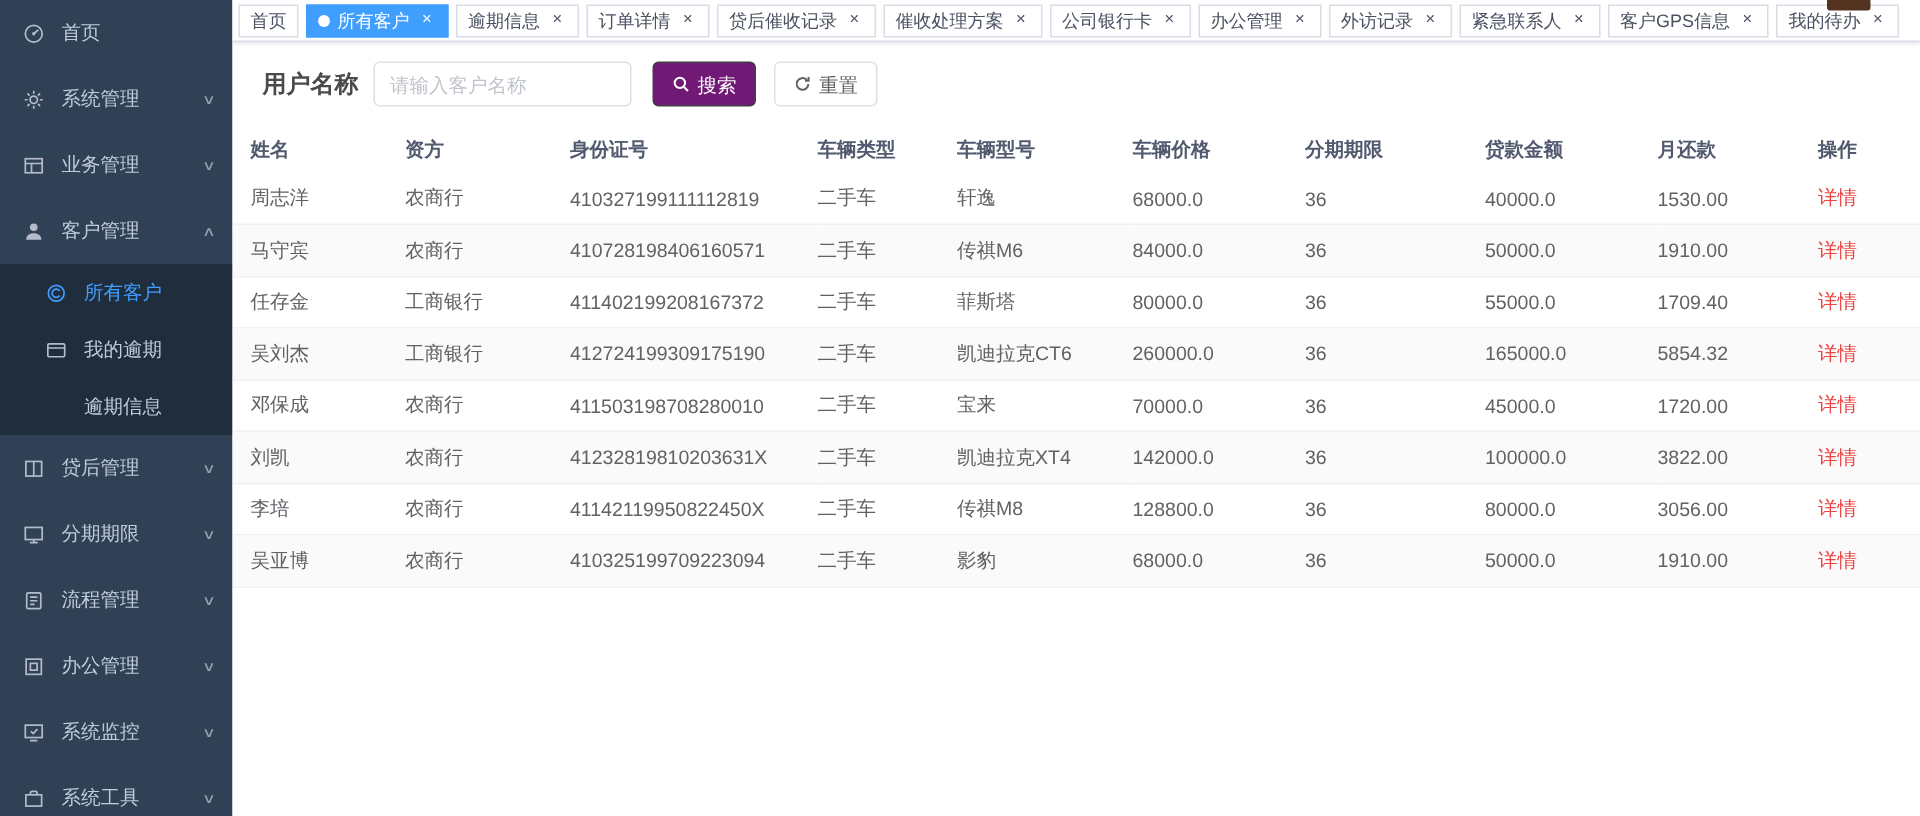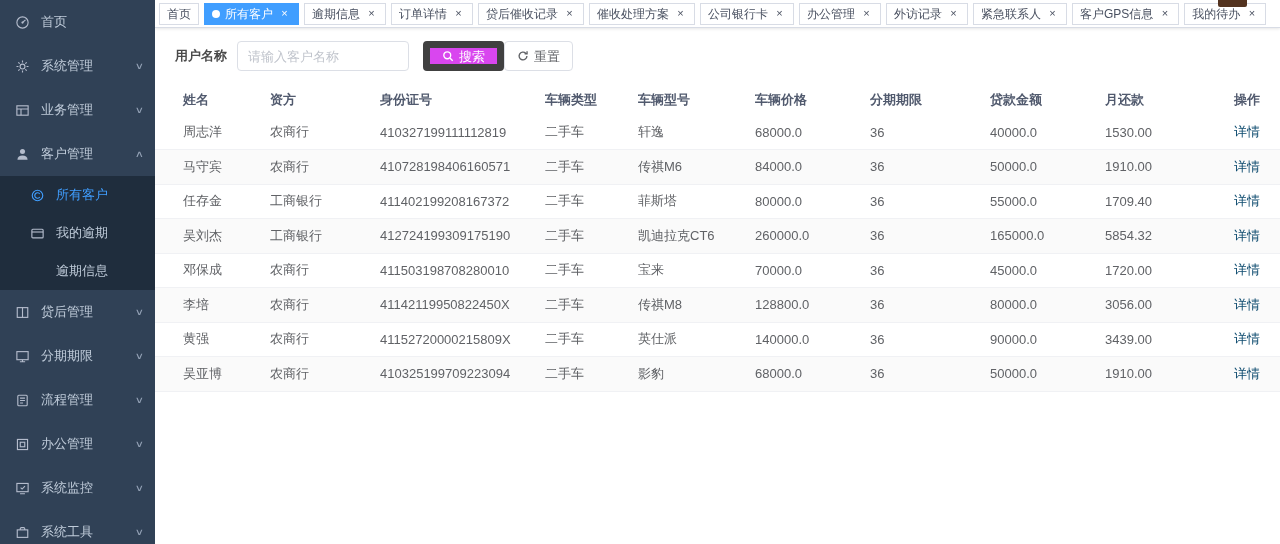--- a/index.html
+++ b/index.html
@@ -65,52 +65,52 @@
   .avatar-fragment {
     position: absolute; top: 0; left: 1063px; width: 29px; height: 7px;
     background: #53331f; border-radius: 0 0 2px 2px; z-index: 3;
   }
 
   
   .search-row {
     display: flex; align-items: center;
     padding: 13px 0 13px 20px; height: 56px; flex-shrink: 0;
   }
-  .search-label { font-weight: bold; color: #4a4a4a; margin-right: 10px; font-size: 13px; }
+  .search-label { font-weight: bold; color: #4a4a4a; margin-right: 10px; font-size: 16px; }
   .search-input {
     width: 172px; height: 30px; border: 1px solid #dcdfe6; border-radius: 4px;
     padding: 0 10px; font-size: 13px; color: #737373; outline: none;
     font-family: inherit;
   }
   .search-input::placeholder { color: #c0c4cc; }
   .btn {
     height: 30px; border-radius: 4px; font-size: 13px; padding: 0 12px;
     display: inline-flex; align-items: center; gap: 5px; cursor: pointer;
     font-family: inherit; line-height: 1;
   }
   .btn .btn-icon { width: 12px; height: 12px; display: inline-flex; }
-  .btn-primary { background: #d946ef; color: #fff; border: 7px solid #404040; margin-left: 14px; }
-  .btn-plain { background: #fff; color: #606266; border: 1px solid #dcdfe6; }
+  .btn-primary { background: #701a75; color: #fff; border: 1px solid #404040; margin-left: 14px; }
+  .btn-plain { background: #fff; color: #606266; border: 1px solid #dcdfe6; margin-left: 12px; }
 
   
   .table-wrap { flex: 1; overflow: hidden; }
   table { width: 100%; border-collapse: collapse; table-layout: fixed; }
   th {
     font-size: 13px; color: #515a6e; font-weight: bold; text-align: left;
     height: 31px; padding: 0; white-space: nowrap; overflow: hidden;
   }
   td {
     font-size: 13px; color: #606266; height: 34.5px; padding: 0;
     white-space: nowrap; overflow: hidden;
     border-bottom: 1px solid #f0f1f4;
   }
   tbody tr:nth-child(even) td { background: #fafafa; }
-  th:first-child, td:first-child { padding-left: 28px; }
-  th:last-child, td:last-child { text-align: right; padding-right: 20px; }
-  .detail-link { color: #0c4a6e; cursor: pointer; text-decoration: none; }
+  th:first-child, td:first-child { padding-left: 12px; }
+  th:last-child, td:last-child { text-align: center; padding-right: 20px; }
+  .detail-link { color: #ef4444; cursor: pointer; text-decoration: none; }
 
   
   tr.partial td { border-bottom: none; }
 
   svg { display: block; }
 </style>
 </head>
 <body>
 
 <div class="app">
@@ -401,41 +401,41 @@
               <td>411503198708280010</td>
               <td>二手车</td>
               <td>宝来</td>
               <td>70000.0</td>
               <td>36</td>
               <td>45000.0</td>
               <td>1720.00</td>
               <td><a class="detail-link">详情</a></td>
             </tr>
             <tr>
+              <td>刘凯</td>
+              <td>农商行</td>
+              <td>41232819810203631X</td>
+              <td>二手车</td>
+              <td>凯迪拉克XT4</td>
+              <td>142000.0</td>
+              <td>36</td>
+              <td>100000.0</td>
+              <td>3822.00</td>
+              <td><a class="detail-link">详情</a></td>
+            </tr>
+            <tr>
               <td>李培</td>
               <td>农商行</td>
               <td>41142119950822450X</td>
               <td>二手车</td>
               <td>传祺M8</td>
               <td>128800.0</td>
               <td>36</td>
               <td>80000.0</td>
               <td>3056.00</td>
-              <td><a class="detail-link">详情</a></td>
-            </tr>
-            <tr>
-              <td>黄强</td>
-              <td>农商行</td>
-              <td>41152720000215809X</td>
-              <td>二手车</td>
-              <td>英仕派</td>
-              <td>140000.0</td>
-              <td>36</td>
-              <td>90000.0</td>
-              <td>3439.00</td>
               <td><a class="detail-link">详情</a></td>
             </tr>
             <tr>
               <td>吴亚博</td>
               <td>农商行</td>
               <td>410325199709223094</td>
               <td>二手车</td>
               <td>影豹</td>
               <td>68000.0</td>
               <td>36</td>

